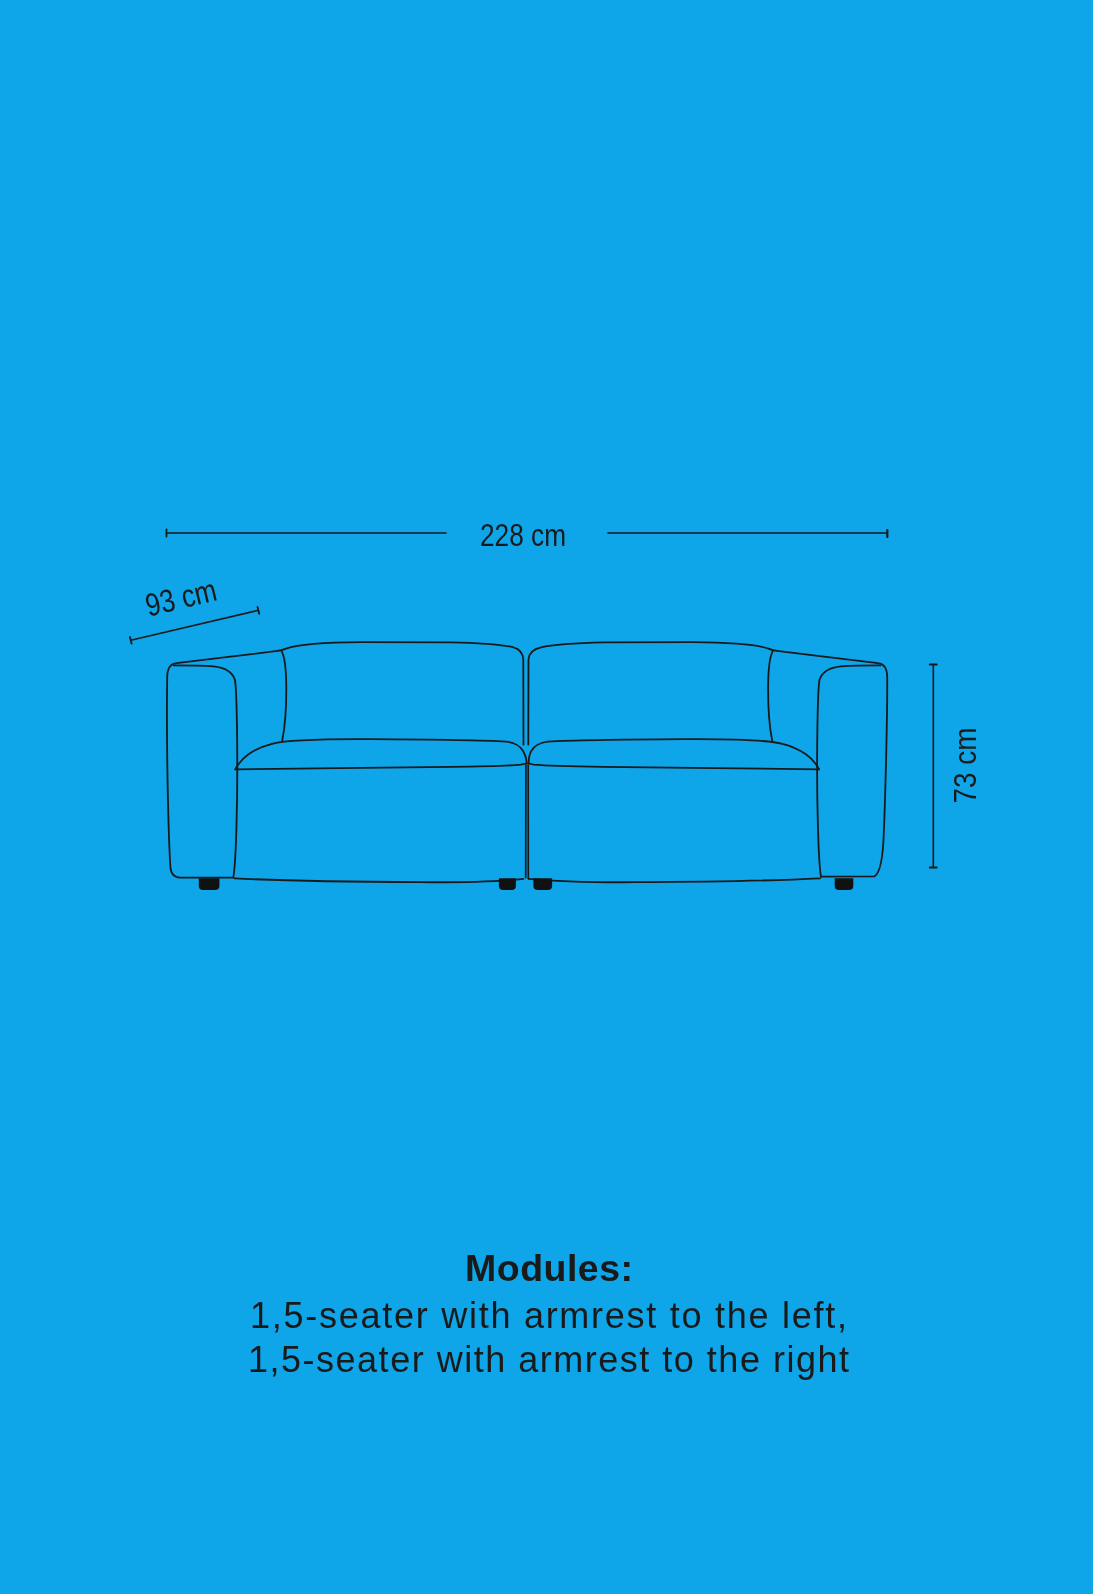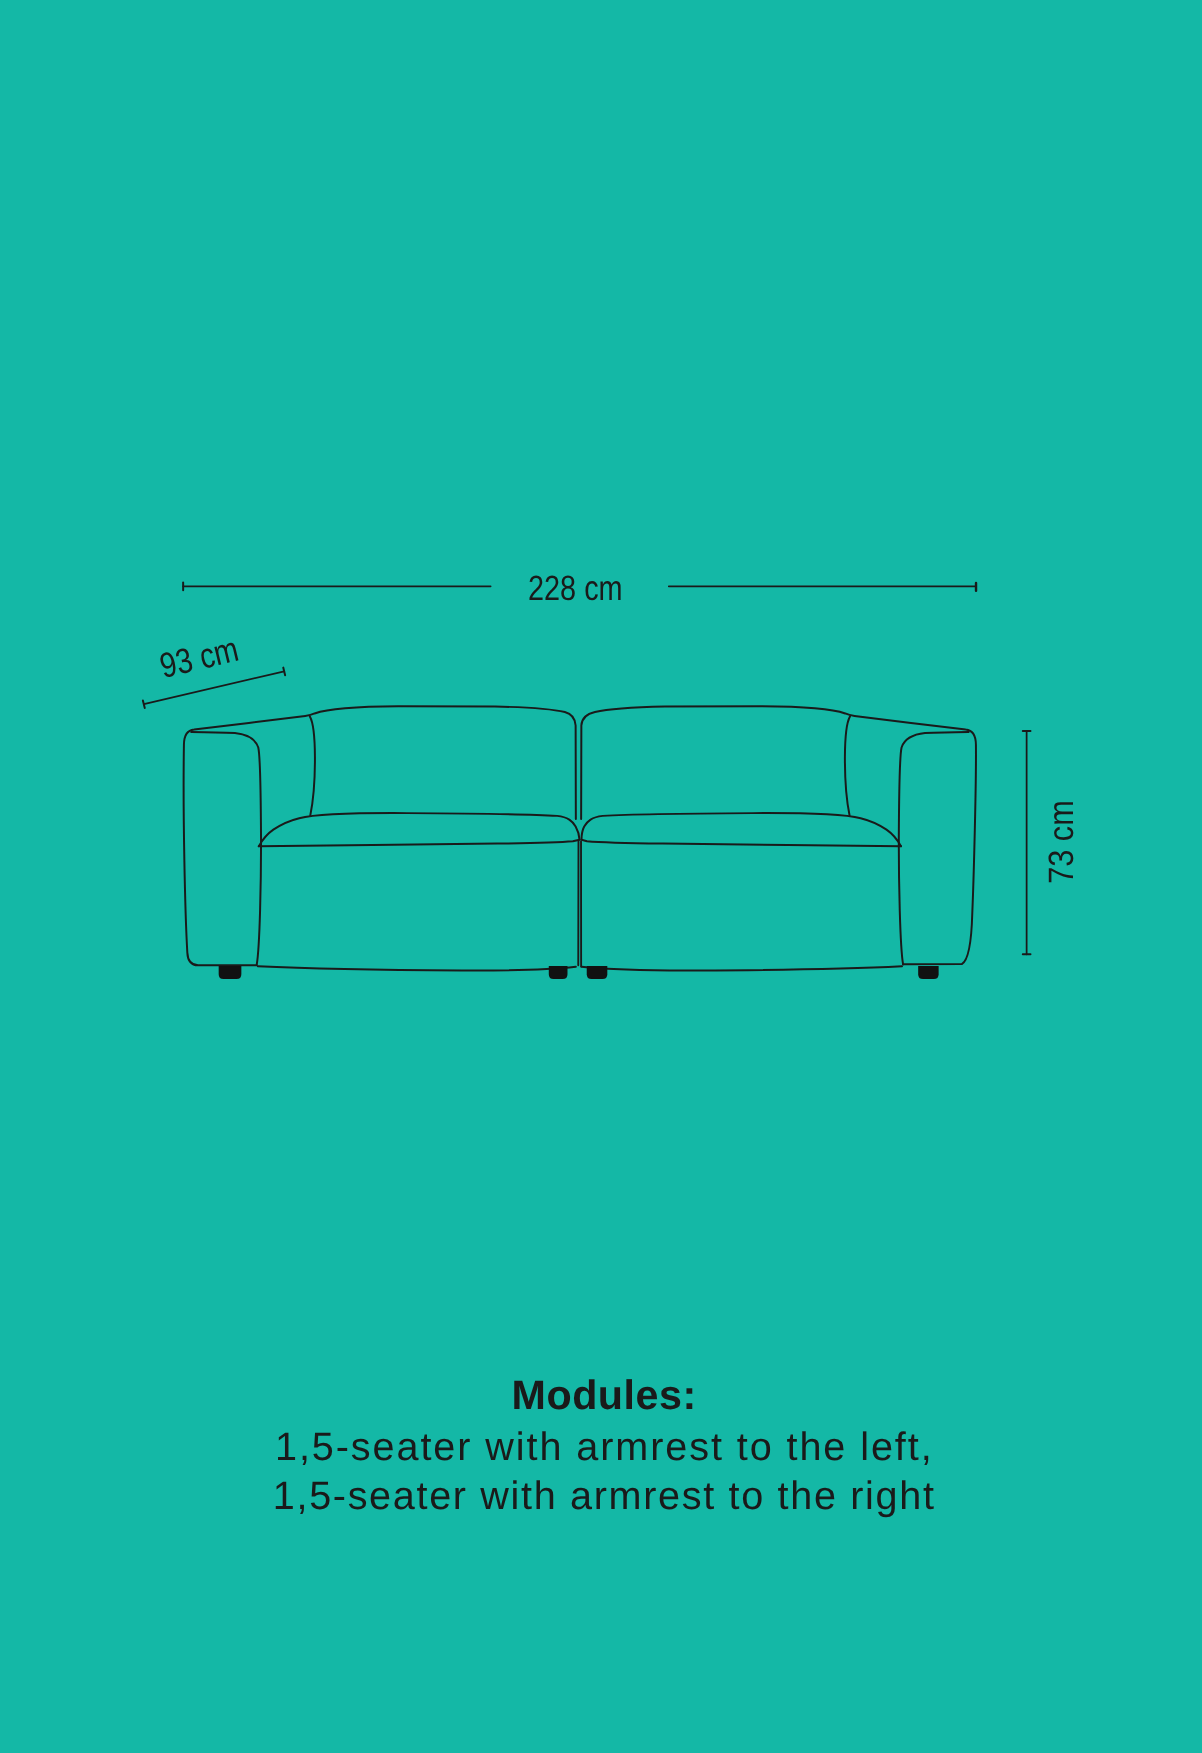--- a/index.html
+++ b/index.html
@@ -1,16 +1,16 @@
 <!DOCTYPE html>
 <html><head>
 <meta charset="utf-8">
 <style>
   html,body{margin:0;padding:0;background:#ffffff;}
-  .page{width:1093px;height:1594px;position:relative;background:#14b8a6;overflow:hidden;}
+  .page{width:1093px;height:1594px;position:relative;background:#0ea5e9;overflow:hidden;}
   svg{display:block;}
   text{font-family:"Liberation Sans",sans-serif;fill:#1a1a1a;}
 </style>
 </head>
 <body>
 <div class="page">
 <svg width="1093" height="1594" viewBox="0 0 1093 1594" fill="none" stroke-linecap="round" stroke-linejoin="round">
 
   <path d="M166.5 533 H446" stroke="#1a1a1a" stroke-width="1.6"></path>
 

